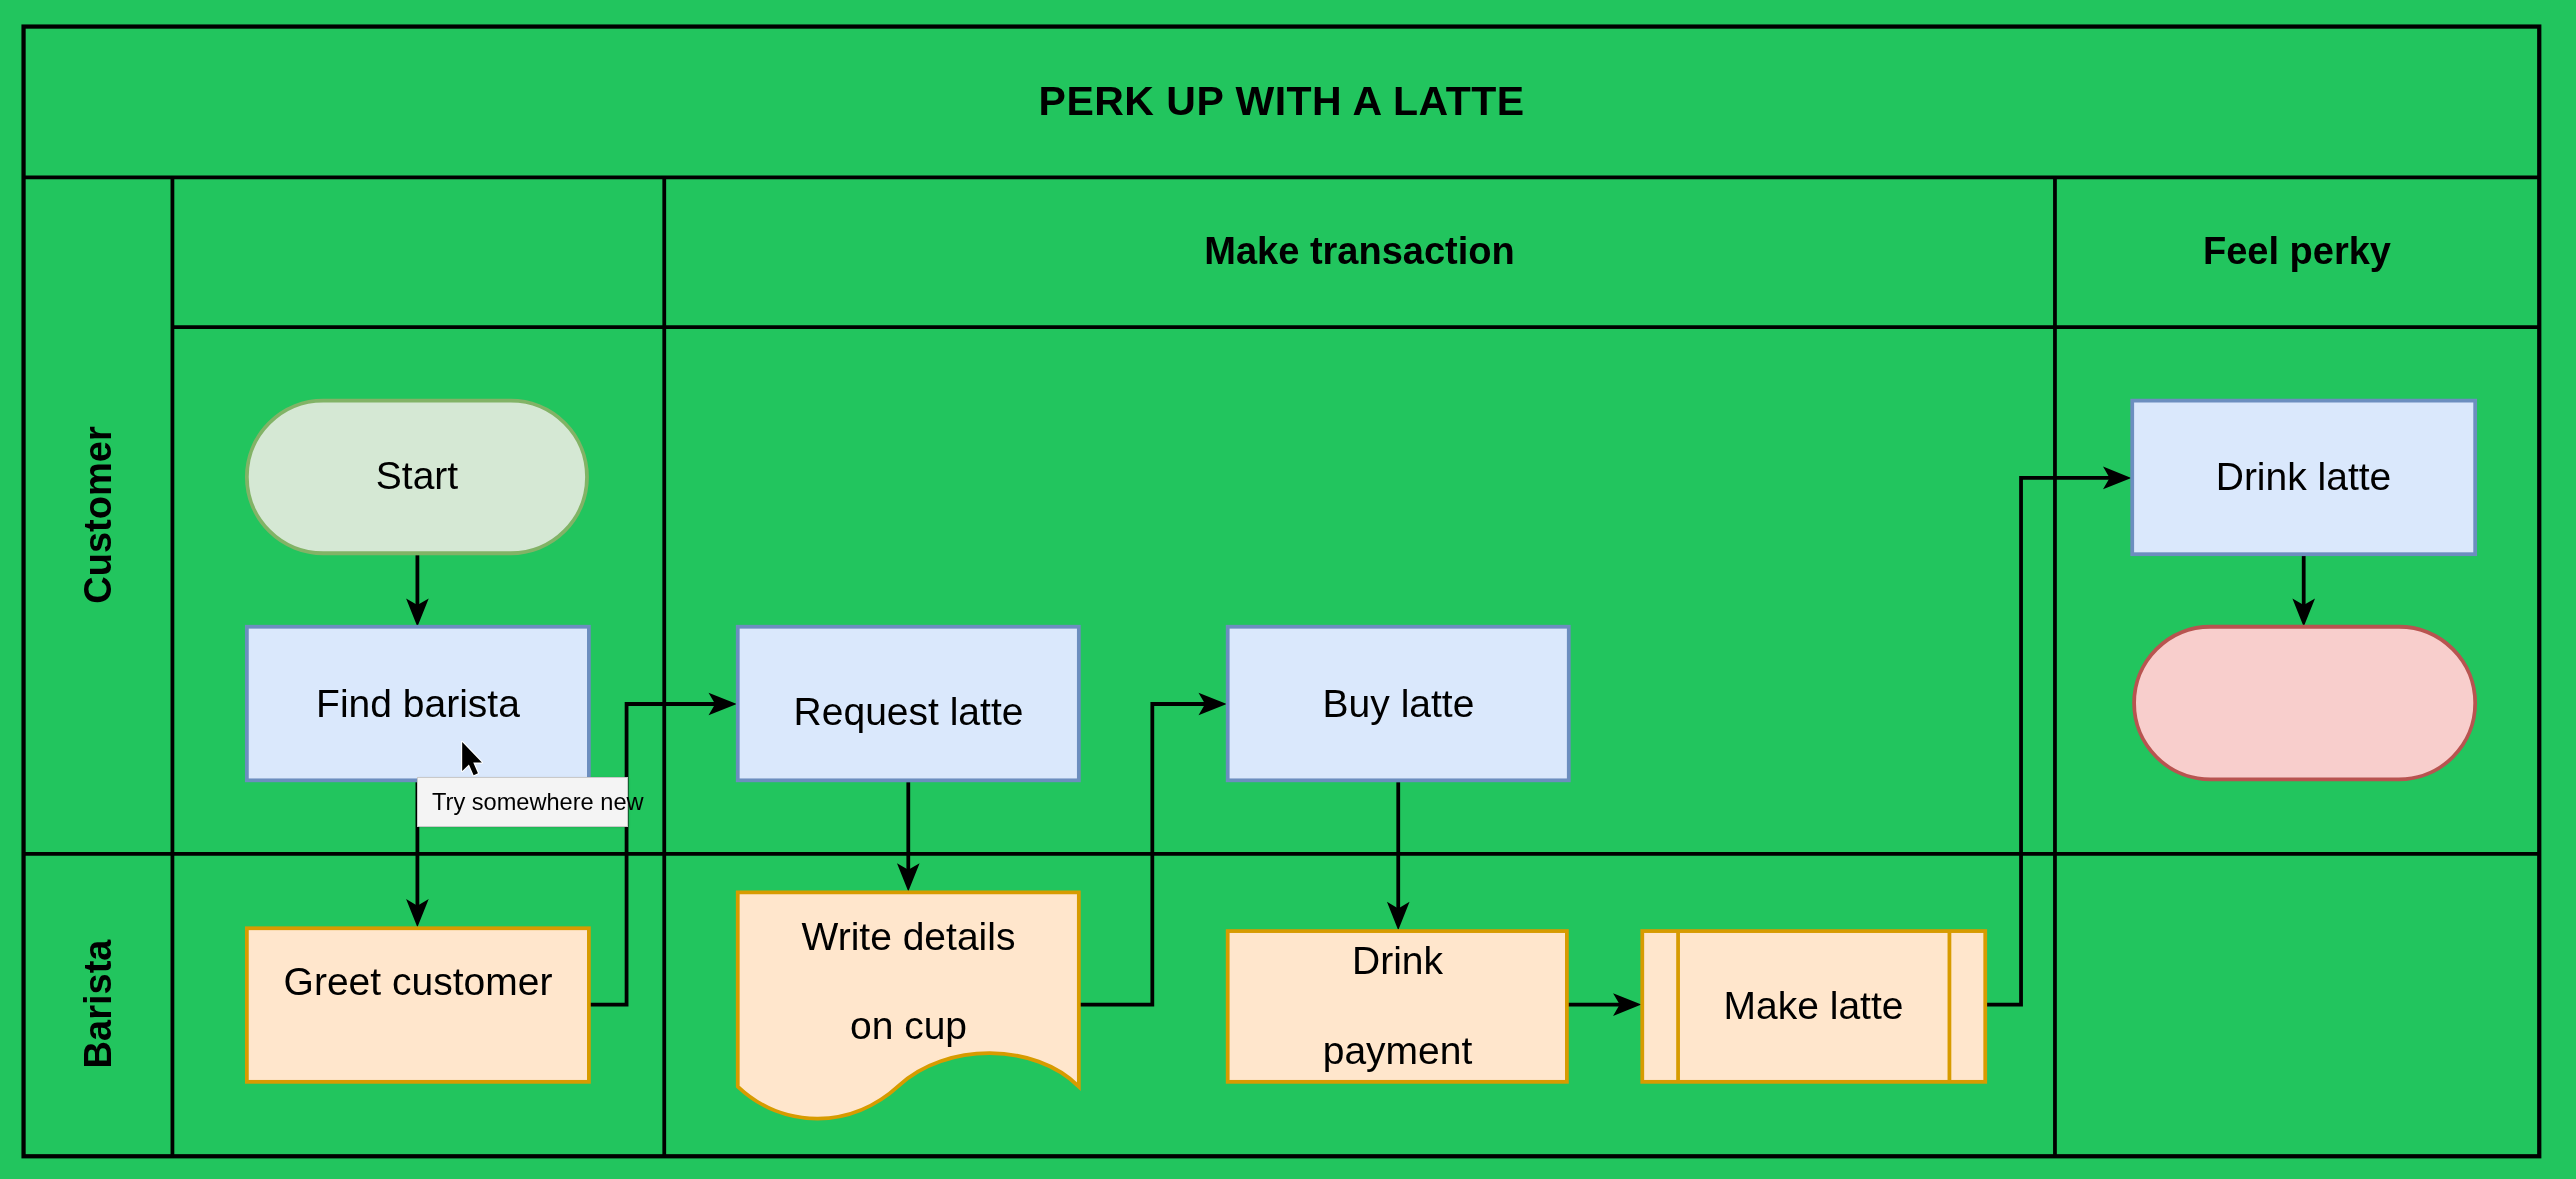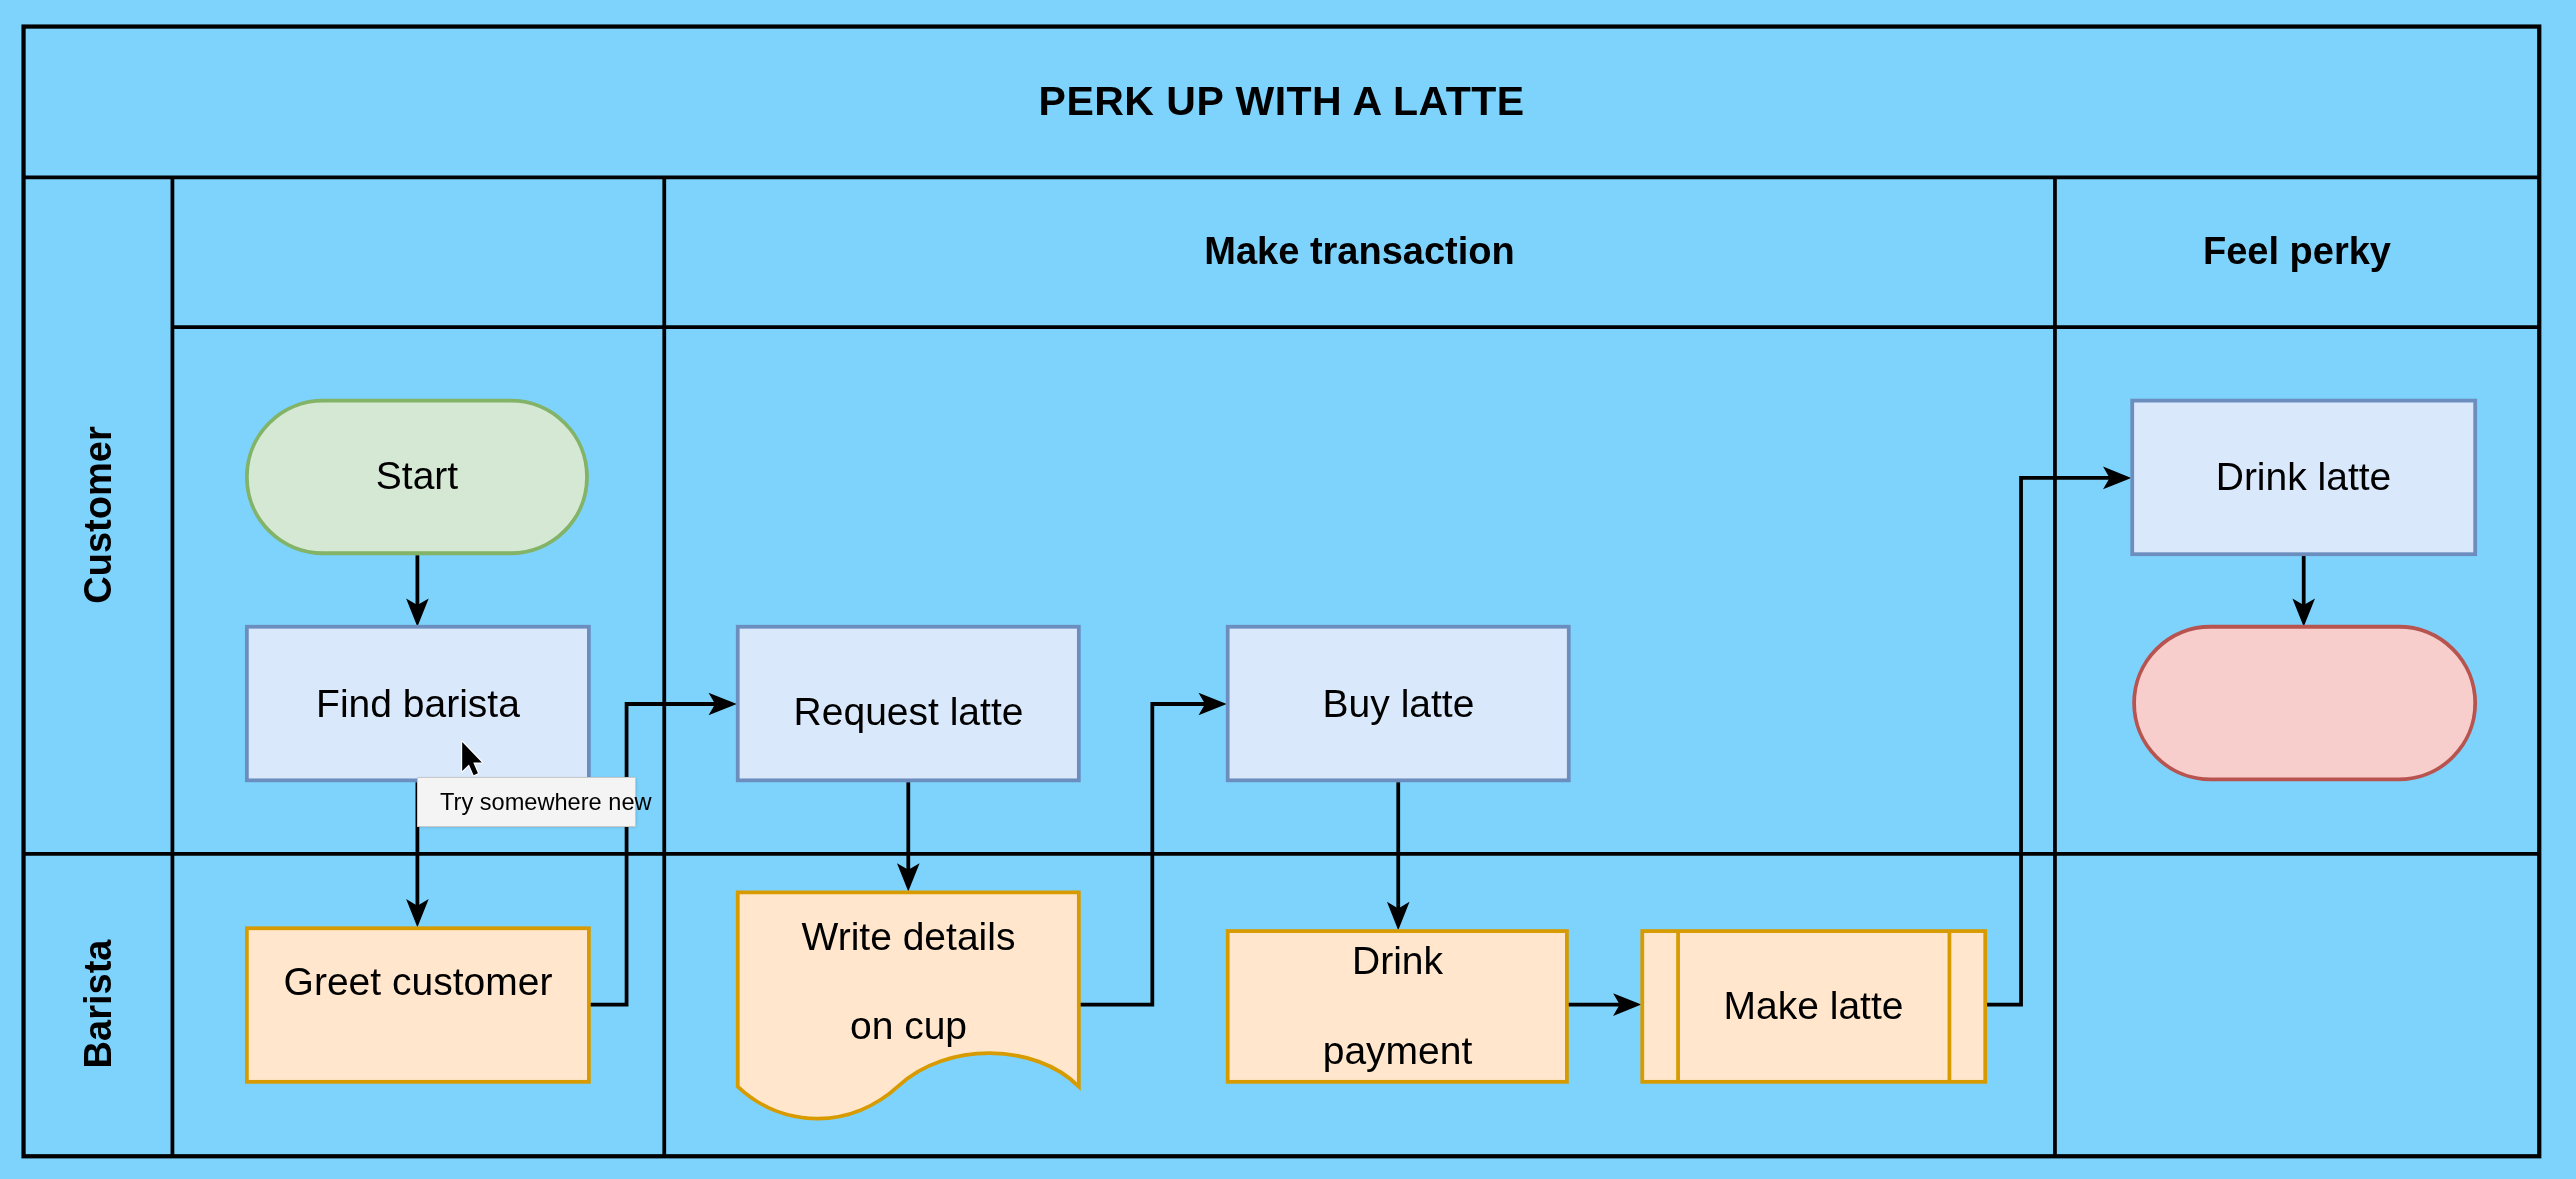--- a/index.html
+++ b/index.html
@@ -1,36 +1,36 @@
 <!DOCTYPE html>
 <html style="font-size:15px"><head>
 <meta charset="utf-8">
 <style>
   html,body { margin:0; padding:0; background:#ffffff; }
   .canvas {
-    position:relative; width:2576px; height:1180px; background:#7dd3fc;
+    position:relative; width:2576px; height:1180px; background:#22c55e;
     font-family:"Liberation Sans", sans-serif; color:#000;
     overflow:hidden;
   }
   .canvas svg { position:absolute; left:0; top:0; }
   .lbl {
     position:absolute; display:flex; align-items:center; justify-content:center;
     text-align:center; font-size:39px; line-height:1.15; white-space:pre-line;
   }
   .hdr  { font-weight:bold; font-size:38px; }
   .ttl  { font-weight:bold; font-size:41px; letter-spacing:0.5px; }
   .lane-lbl {
     position:absolute; font-weight:bold; font-size:38px; white-space:nowrap;
     transform:translate(-50%,-50%) rotate(-90deg);
   }
   .tooltip {
     position:absolute; left:417px; top:777px; width:195px; height:48px;
     background:#f4f4f4; border:0.9px solid #c9c9c9;
     box-shadow:0.9px 0.9px 2.8px rgba(0,0,0,0.18);
-    display:flex; align-items:center; padding-left:22px;
+    display:flex; align-items:center; padding-left:14px;
     font-size:23.6px; white-space:nowrap;
   }
 </style>
 </head>
 <body>
 
 <div class="canvas">
 
   <svg width="2576" height="1180" viewBox="0 0 2734 1252">
 

